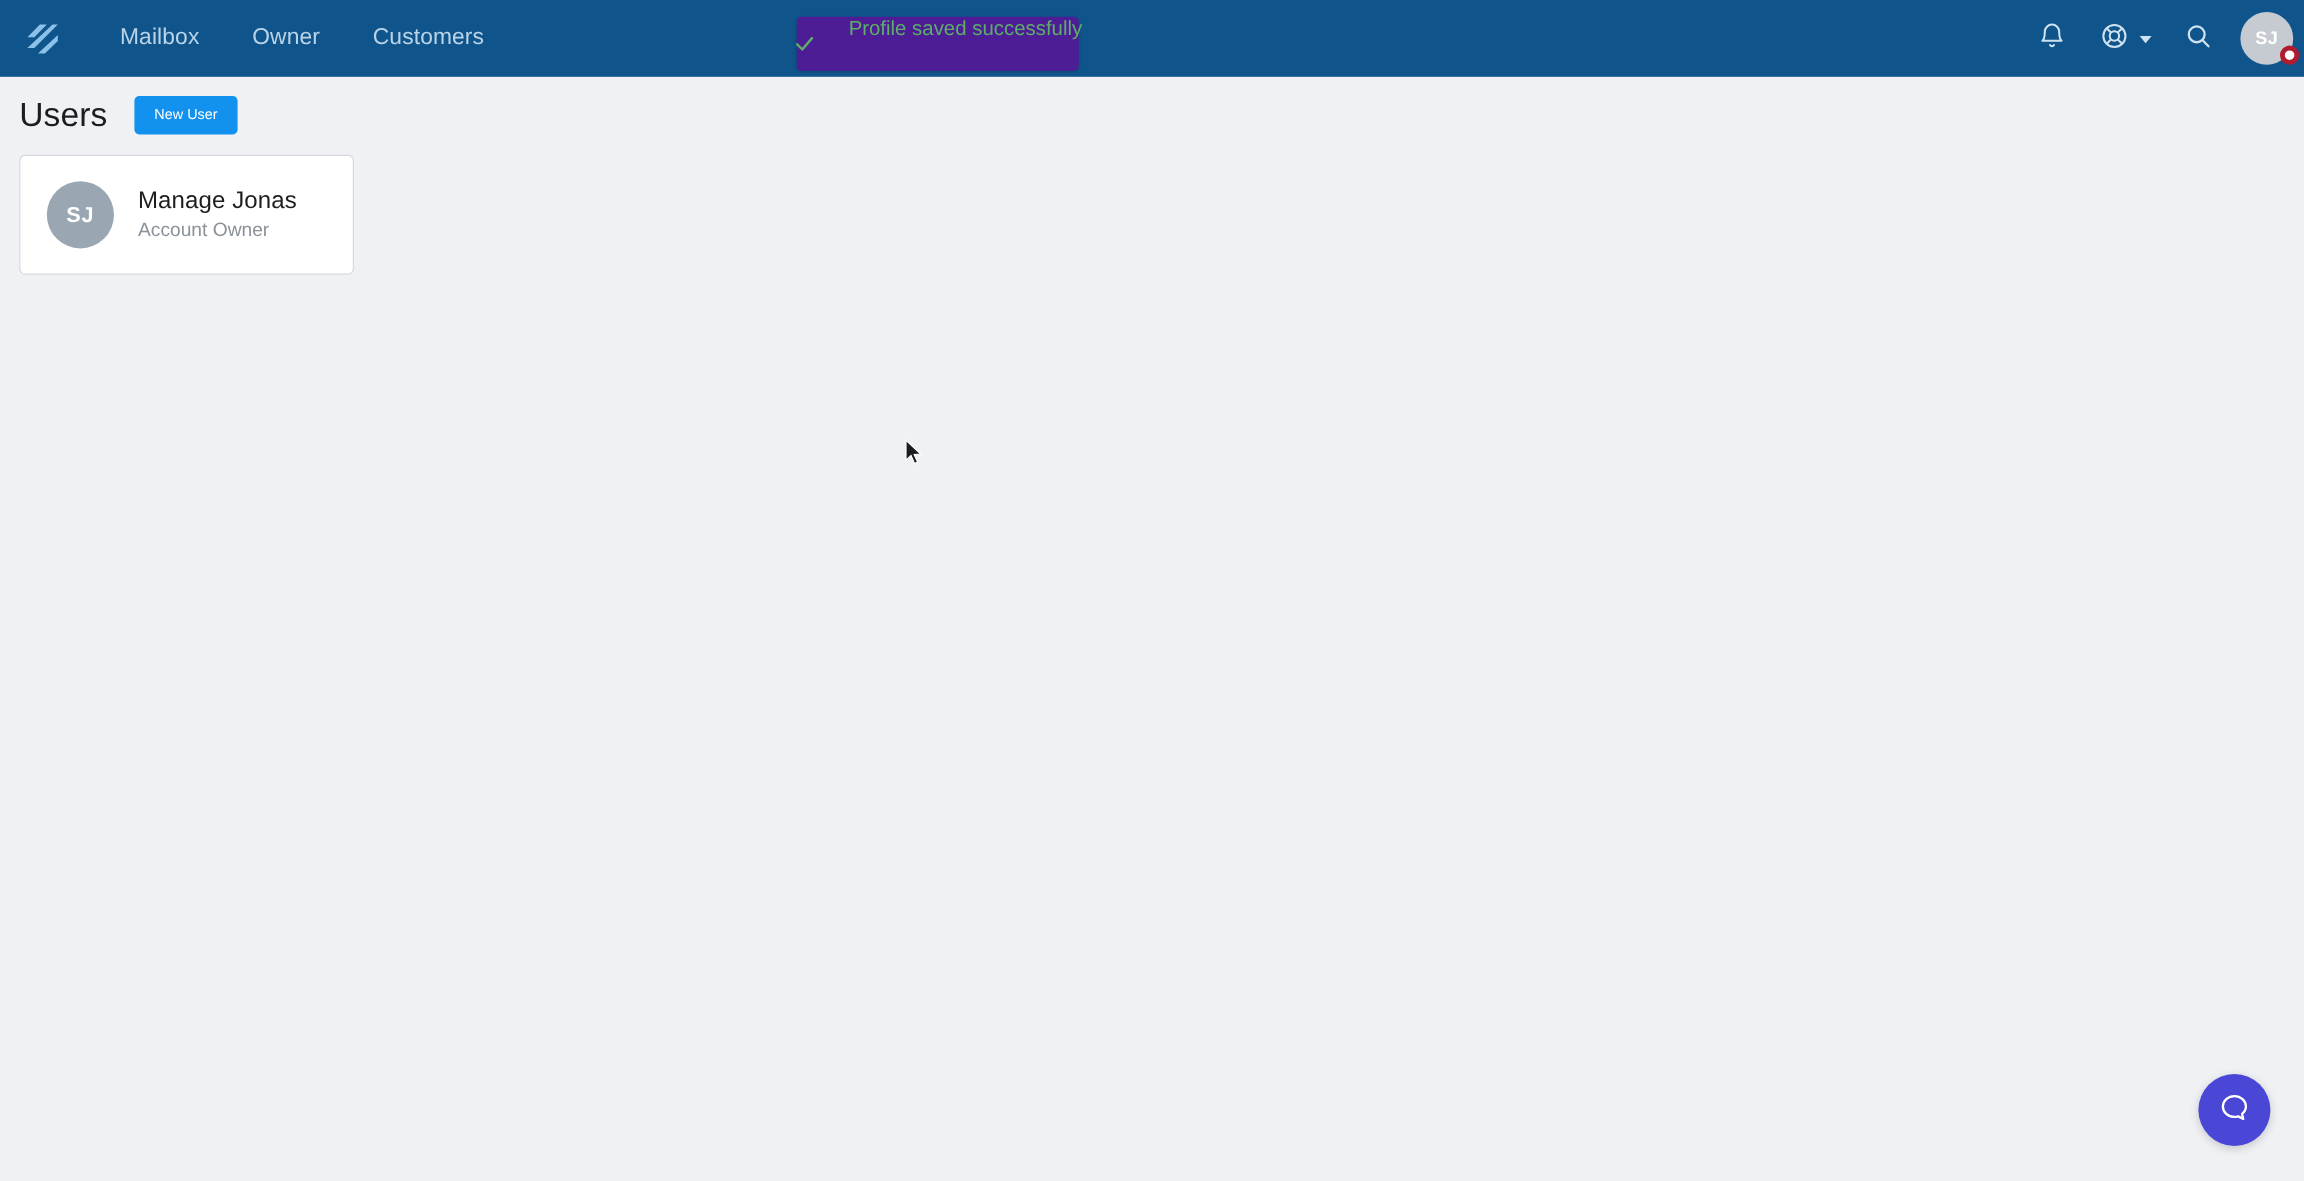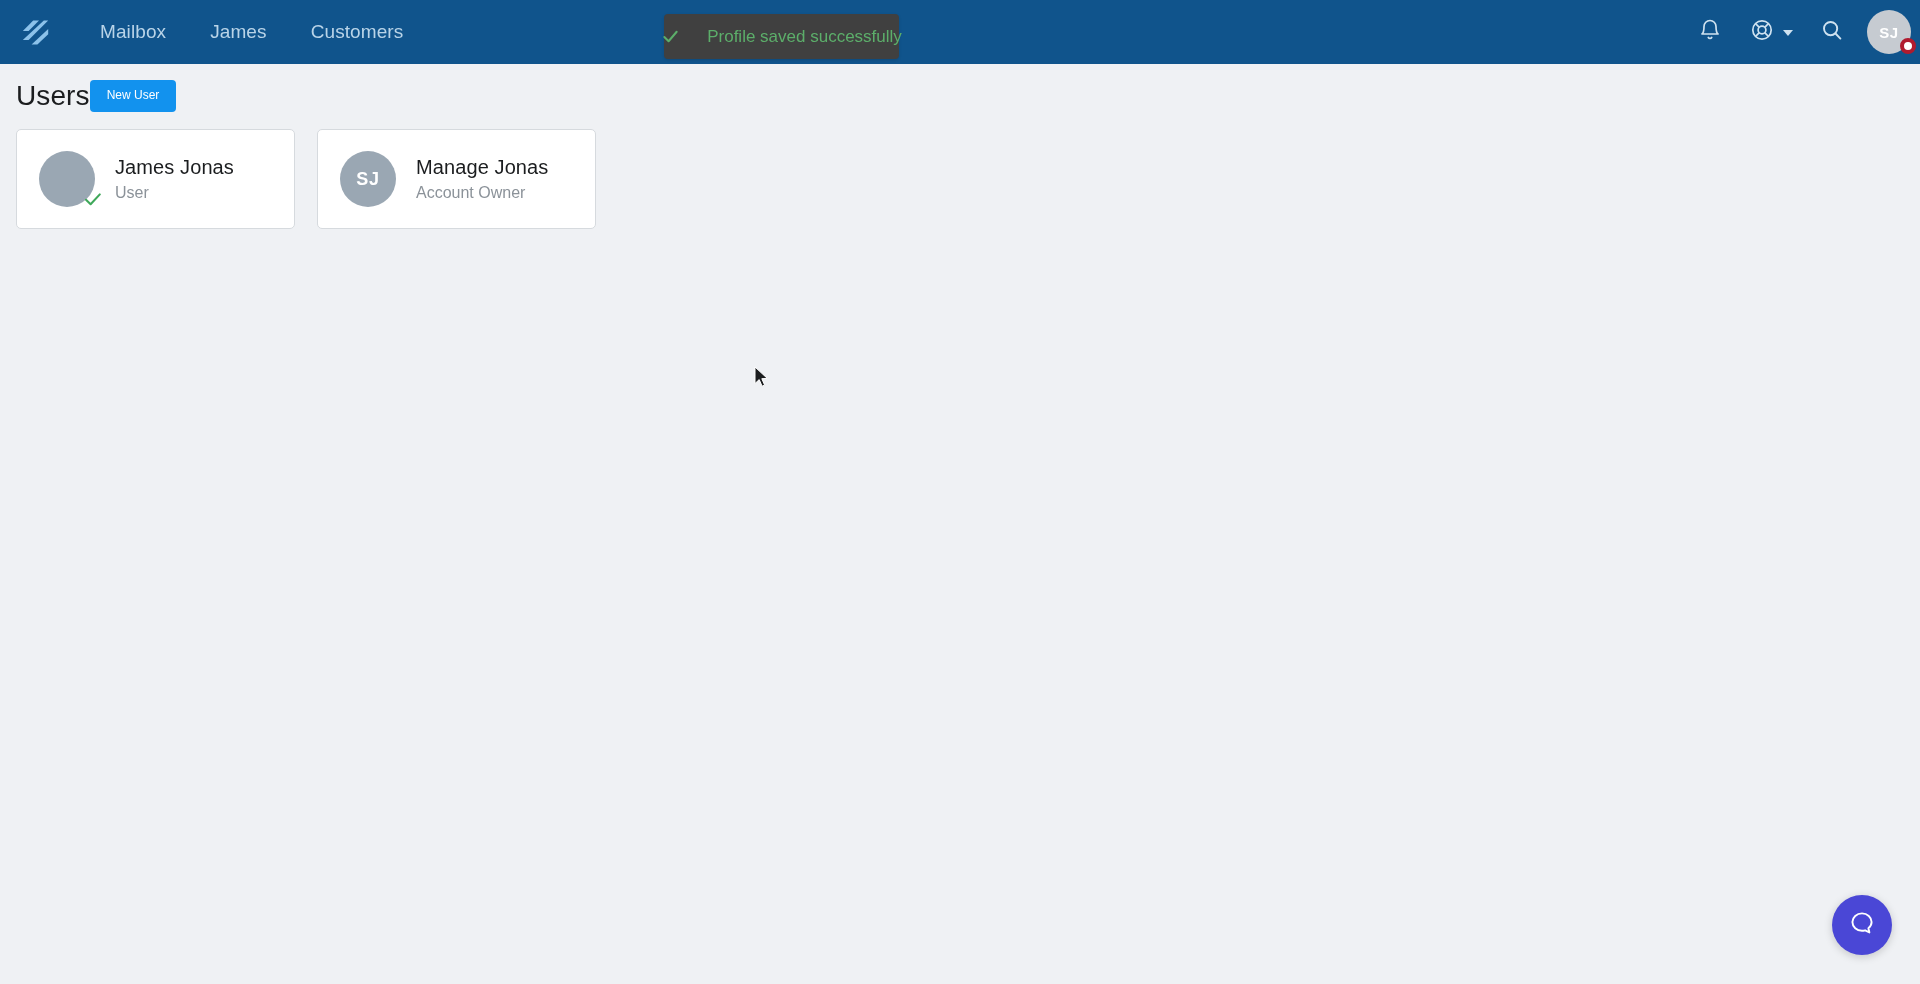--- a/index.html
+++ b/index.html
@@ -123,24 +123,23 @@
     border: 4px solid #b01b2e;
   }
 
   
   .toast {
     position: absolute;
     left: 664px;
     top: 14px;
     width: 235px;
     height: 45px;
-    background: #404040;
+    background: #4c1d95;
     border-radius: 4px;
     display: flex;
-    align-items: center;
     justify-content: center;
     gap: 27px;
     box-shadow: 0 1px 3px rgba(0,0,0,0.14);
     z-index: 30;
   }
   .toast-text {
     color: #5cae6a;
     font-size: 17px;
     white-space: nowrap;
   }
@@ -149,20 +148,21 @@
   
   .page {
     padding: 0 16px;
     position: relative;
   }
 
   .page-head {
     display: flex;
     align-items: center;
     height: 64px;
+    gap: 22px;
   }
 
   .page-title {
     font-size: 28px;
     color: #1b1d1f;
     font-weight: normal;
     letter-spacing: 0.1px;
   }
 
   .btn-primary {
@@ -283,21 +283,21 @@
         <path d="M28.2 12.1 L28.2 17.2 L17.4 27.6 L11.6 27.6 Z"></path>
       </g>
     </svg>
   </div>
 
   <div class="nav-items">
     <div class="nav-link">
       <span>Mailbox</span>
     </div>
     <div class="nav-link">
-      <span>James</span>
+      <span>Owner</span>
     </div>
     <div class="nav-link">
       <span>Customers</span>
     </div>
   </div>
 
   <div class="nav-right">
 
     <div class="nav-icon-btn">
       <span>
@@ -353,34 +353,20 @@
 
 <div class="page">
 
   <div class="page-head">
     <h1 class="page-title">Users</h1>
     <button class="btn-primary">New User</button>
   </div>
 
   <div class="cards">
 
-    <div class="user-card">
-      <div class="card-avatar-wrap">
-        <div class="card-avatar plain"></div>
-        <span class="check-badge">
-          <svg width="20" height="20" viewBox="0 0 20 20" fill="none" stroke="#3fa85a" stroke-width="2.1" stroke-linecap="round" stroke-linejoin="round">
-            <polyline points="3,10.8 7.6,15.2 16.8,5.4"></polyline>
-          </svg>
-        </span>
-      </div>
-      <div class="card-info">
-        <div class="card-name">James Jonas</div>
-        <div class="card-role">User</div>
-      </div>
-    </div>
 
     <div class="user-card">
       <div class="card-avatar-wrap">
         <div class="card-avatar">
           <span>SJ</span>
         </div>
       </div>
       <div class="card-info">
         <div class="card-name">Manage Jonas</div>
         <div class="card-role">Account Owner</div>

